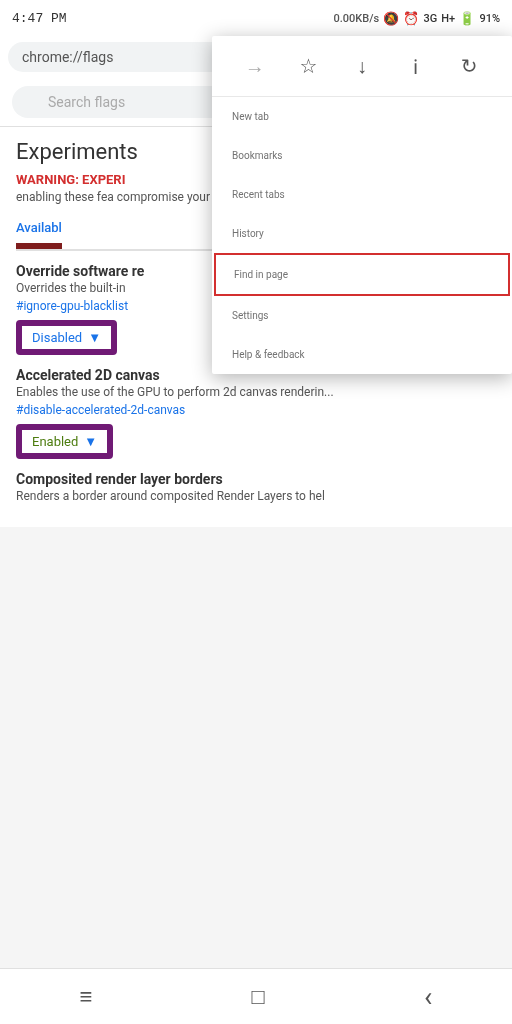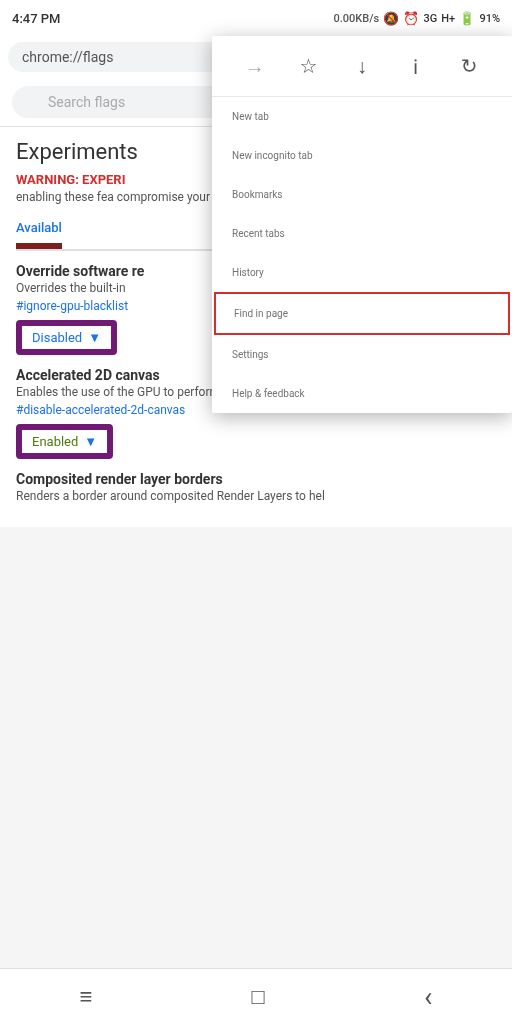--- a/index.html
+++ b/index.html
@@ -21,21 +21,21 @@
       display: flex;
       align-items: center;
       justify-content: space-between;
       padding: 0 12px;
       font-size: 13px;
       font-weight: 500;
       color: #333;
       z-index: 10;
       position: relative;
     }
-    .status-left { display: flex; align-items: center; gap: 4px; }
+    .status-left { display: flex; align-items: center; gap: 4px; font-family: Liberation Mono, monospace; }
     .status-right { display: flex; align-items: center; gap: 4px; font-size: 12px; }
 
     
     .browser-chrome {
       background: #fff;
       border-bottom: 1px solid #e0e0e0;
     }
     .address-bar-row {
       display: flex;
       align-items: center;
@@ -329,21 +329,20 @@
     <div class="toolbar-icon">
       <span style="font-size:20px;color:#555;">ℹ</span>
     </div>
     <div class="toolbar-icon">
       <span style="font-size:20px;color:#555;">↻</span>
     </div>
   </div>
 
   <div id="menu-items-container">
       <div class="menu-item">New tab</div>
-      <div class="menu-item">New incognito tab</div>
       <div class="menu-item">Bookmarks</div>
       <div class="menu-item">Recent tabs</div>
       <div class="menu-item">History</div>
       <div class="menu-item highlighted">Find in page</div>
       <div class="menu-item">Settings</div>
       <div class="menu-item">Help &amp; feedback</div>
     </div>
 
 </div>
 

